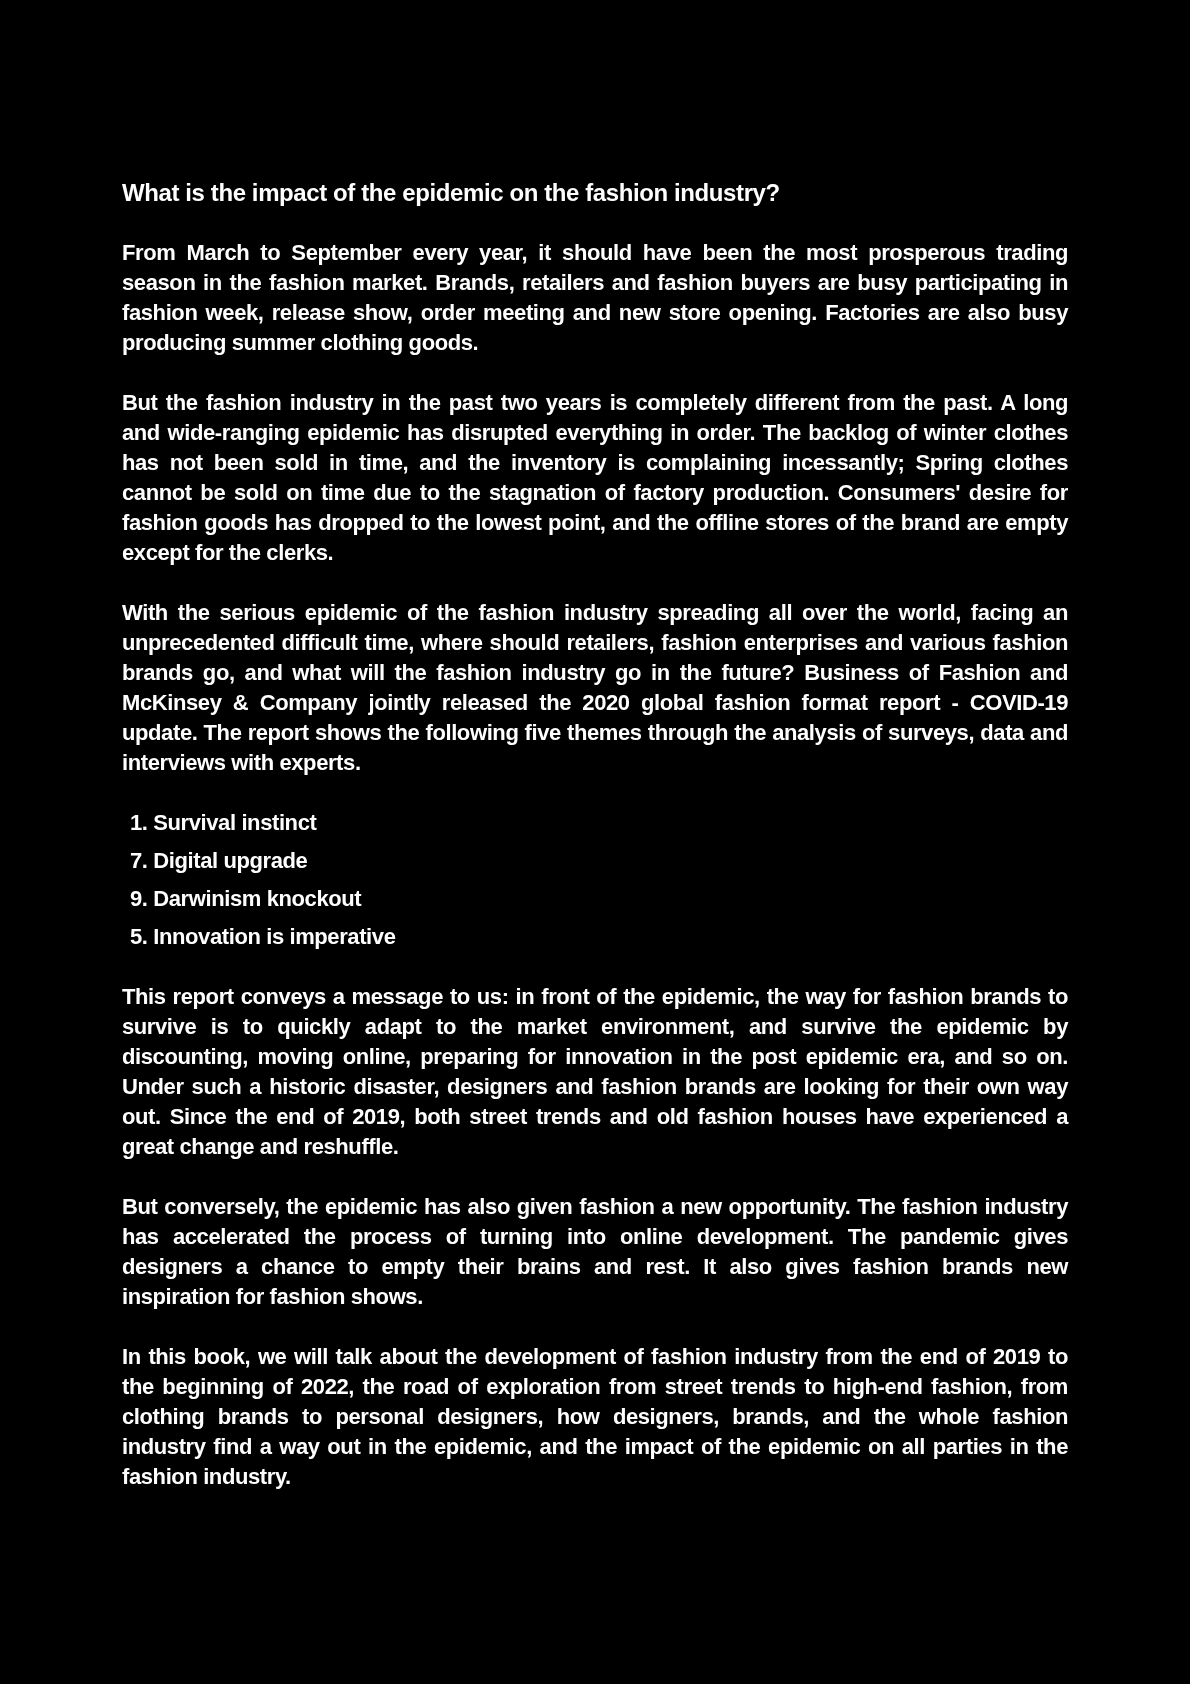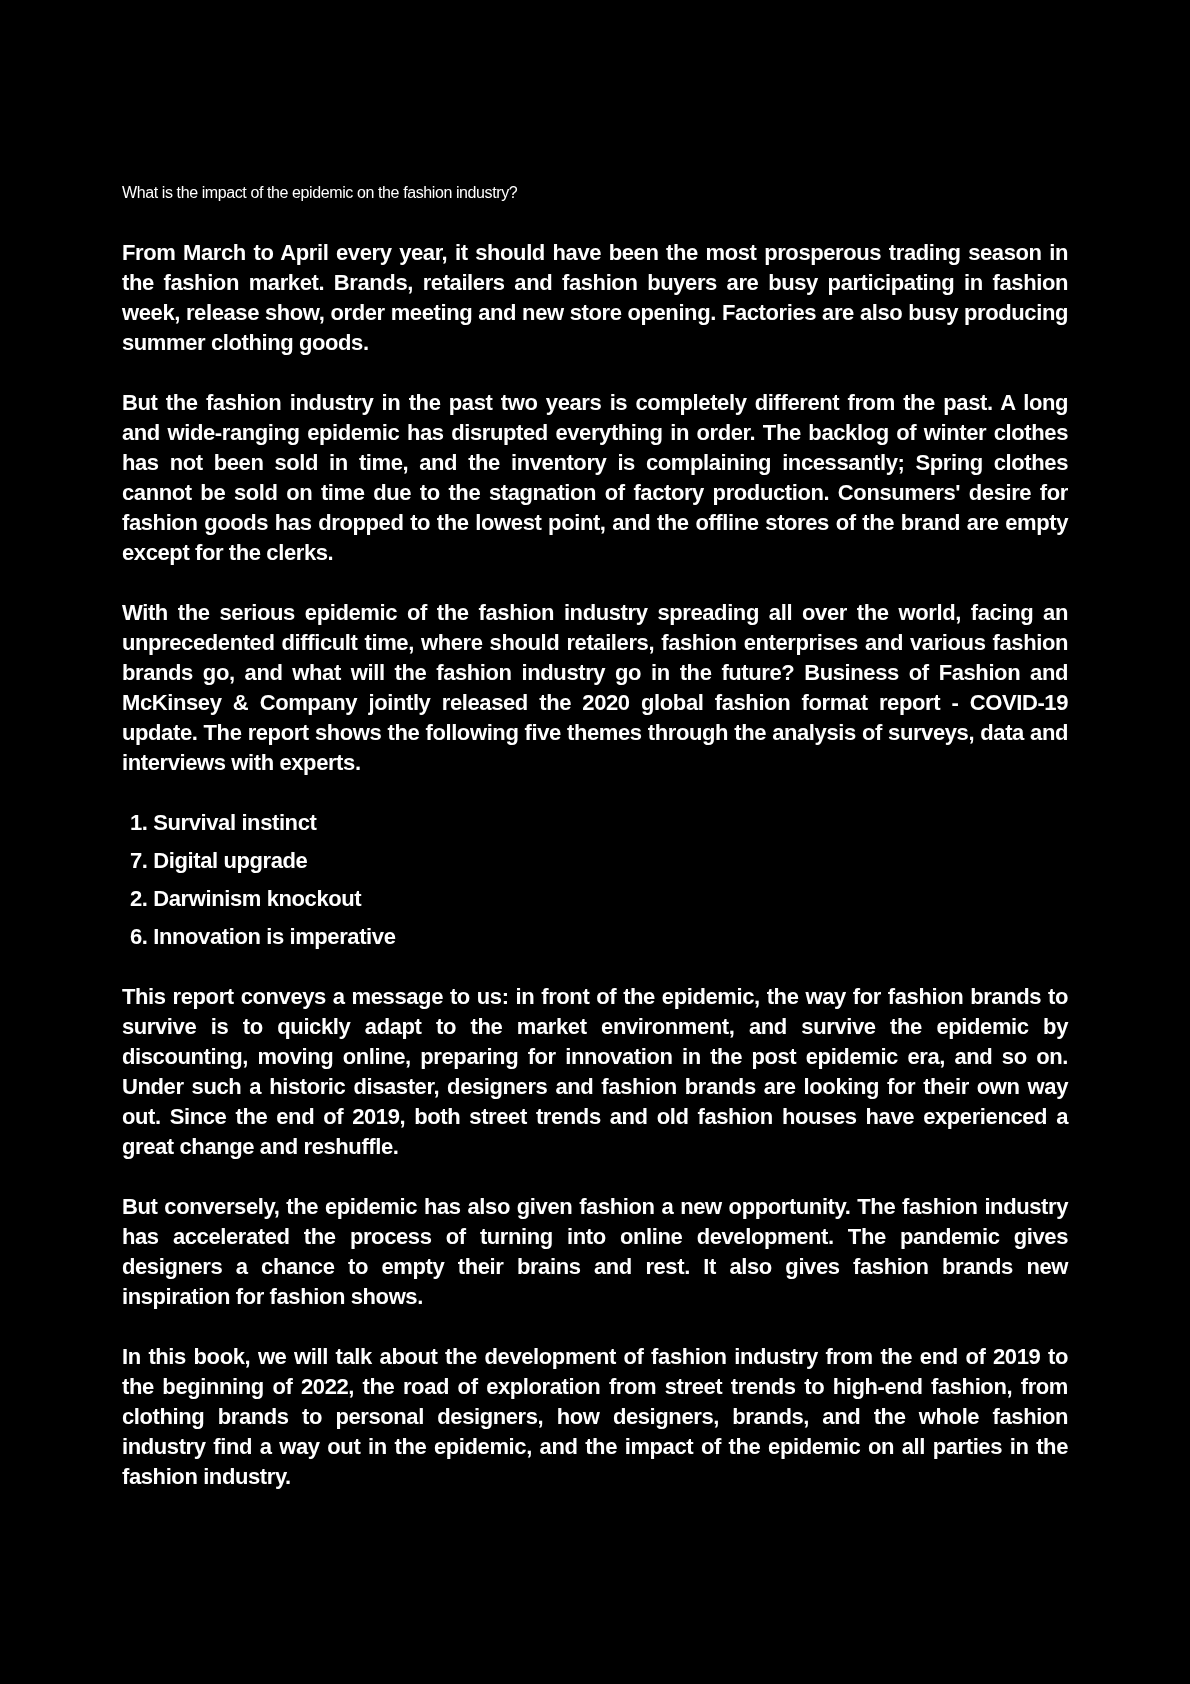--- a/index.html
+++ b/index.html
@@ -20,23 +20,23 @@
       width: 946px;
       color: #ffffff;
       font-family: "Liberation Sans", sans-serif;
       font-weight: bold;
       font-size: 22px;
       line-height: 30px;
       letter-spacing: -0.4px;
     }
     .title {
       margin: 0 0 30px 0;
-      font-size: 16px;
+      font-size: 24px;
       line-height: 30px;
-      font-weight: normal;
+      font-weight: bold;
     }
     .para {
       margin: 0 0 30px 0;
       text-align: justify;
     }
     .list {
       list-style: none;
       margin: 0 0 30px 0;
       padding: 0;
     }
@@ -44,27 +44,27 @@
       margin: 8px;
       padding: 0;
     }
   </style>
 </head>
 <body>
 
 <div class="page">
   <h1 class="title">What is the impact of the epidemic on the fashion industry?</h1>
 
-  <p class="para">From March to April every year, it should have been the most prosperous trading season in the fashion market. Brands, retailers and fashion buyers are busy participating in fashion week, release show, order meeting and new store opening. Factories are also busy producing summer clothing goods.</p>
+  <p class="para">From March to September every year, it should have been the most prosperous trading season in the fashion market. Brands, retailers and fashion buyers are busy participating in fashion week, release show, order meeting and new store opening. Factories are also busy producing summer clothing goods.</p>
   <p class="para">But the fashion industry in the past two years is completely different from the past. A long and wide-ranging epidemic has disrupted everything in order. The backlog of winter clothes has not been sold in time, and the inventory is complaining incessantly; Spring clothes cannot be sold on time due to the stagnation of factory production. Consumers' desire for fashion goods has dropped to the lowest point, and the offline stores of the brand are empty except for the clerks.</p>
   <p class="para">With the serious epidemic of the fashion industry spreading all over the world, facing an unprecedented difficult time, where should retailers, fashion enterprises and various fashion brands go, and what will the fashion industry go in the future? Business of Fashion and McKinsey &amp; Company jointly released the 2020 global fashion format report - COVID-19 update. The report shows the following five themes through the analysis of surveys, data and interviews with experts.</p>
 
   <ul class="list">
     <li>1. Survival instinct</li>
     <li>7. Digital upgrade</li>
-    <li>2. Darwinism knockout</li>
-    <li>6. Innovation is imperative</li>
+    <li>9. Darwinism knockout</li>
+    <li>5. Innovation is imperative</li>
   </ul>
 
   <p class="para">This report conveys a message to us: in front of the epidemic, the way for fashion brands to survive is to quickly adapt to the market environment, and survive the epidemic by discounting, moving online, preparing for innovation in the post epidemic era, and so on. Under such a historic disaster, designers and fashion brands are looking for their own way out. Since the end of 2019, both street trends and old fashion houses have experienced a great change and reshuffle.</p>
   <p class="para">But conversely, the epidemic has also given fashion a new opportunity. The fashion industry has accelerated the process of turning into online development. The pandemic gives designers a chance to empty their brains and rest. It also gives fashion brands new inspiration for fashion shows.</p>
   <p class="para">In this book, we will talk about the development of fashion industry from the end of 2019 to the beginning of 2022, the road of exploration from street trends to high-end fashion, from clothing brands to personal designers, how designers, brands, and the whole fashion industry find a way out in the epidemic, and the impact of the epidemic on all parties in the fashion industry.</p>
 </div>
 
 </body></html>

